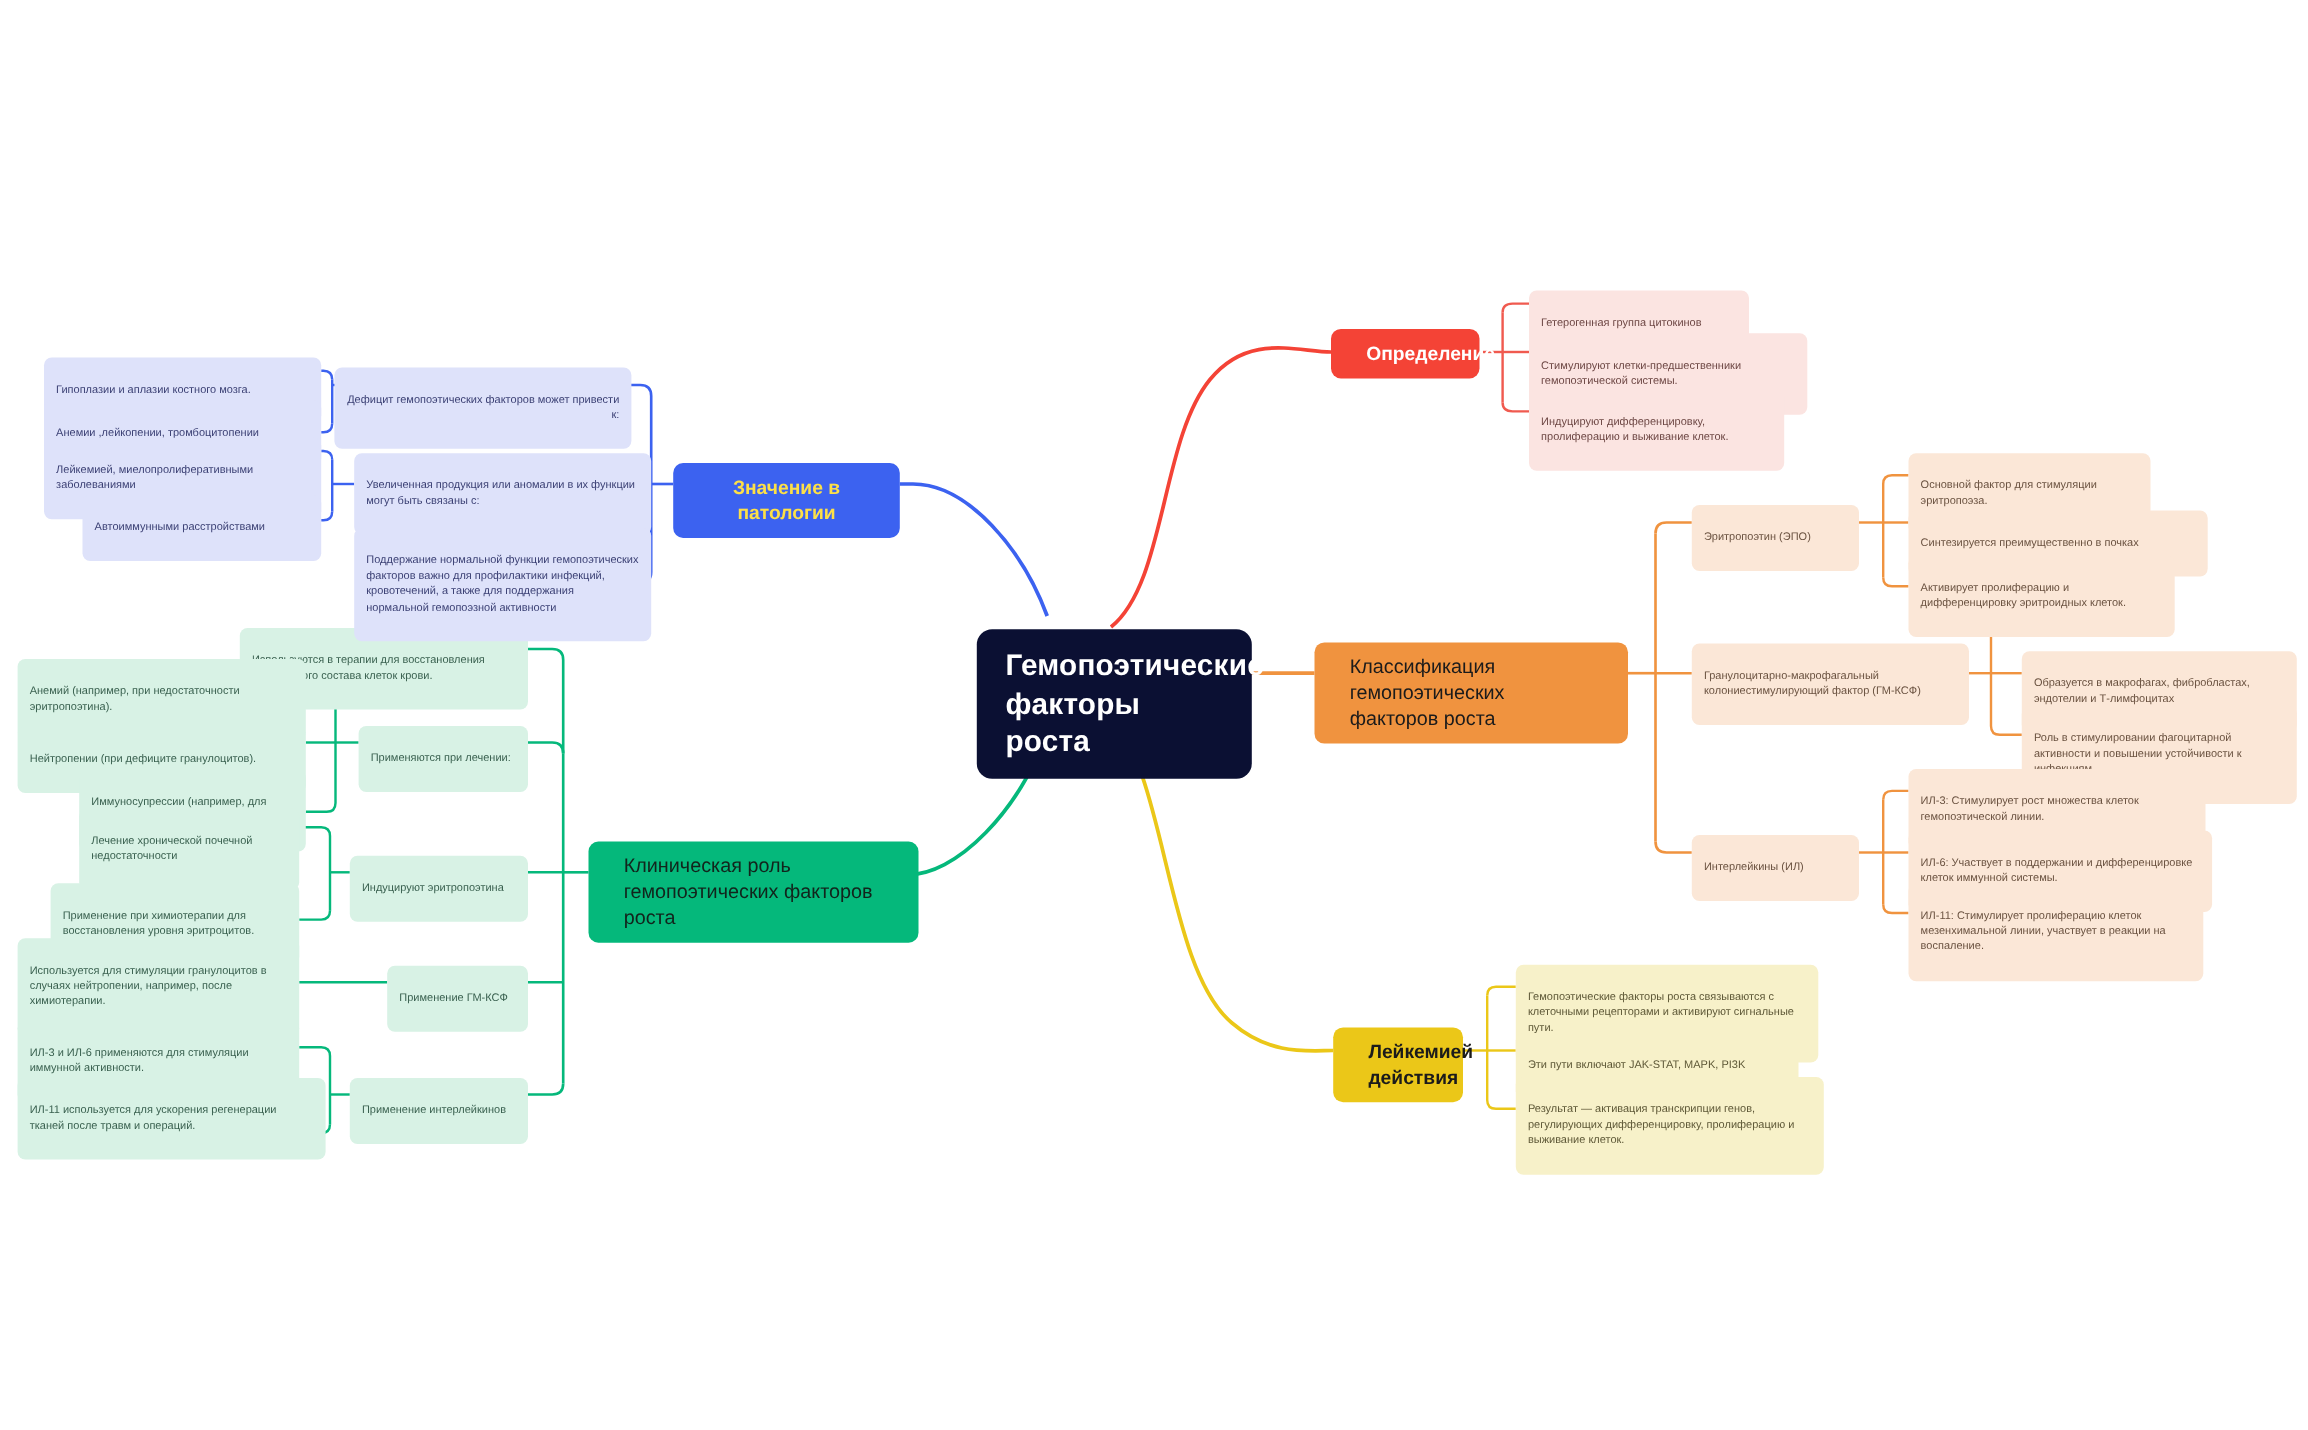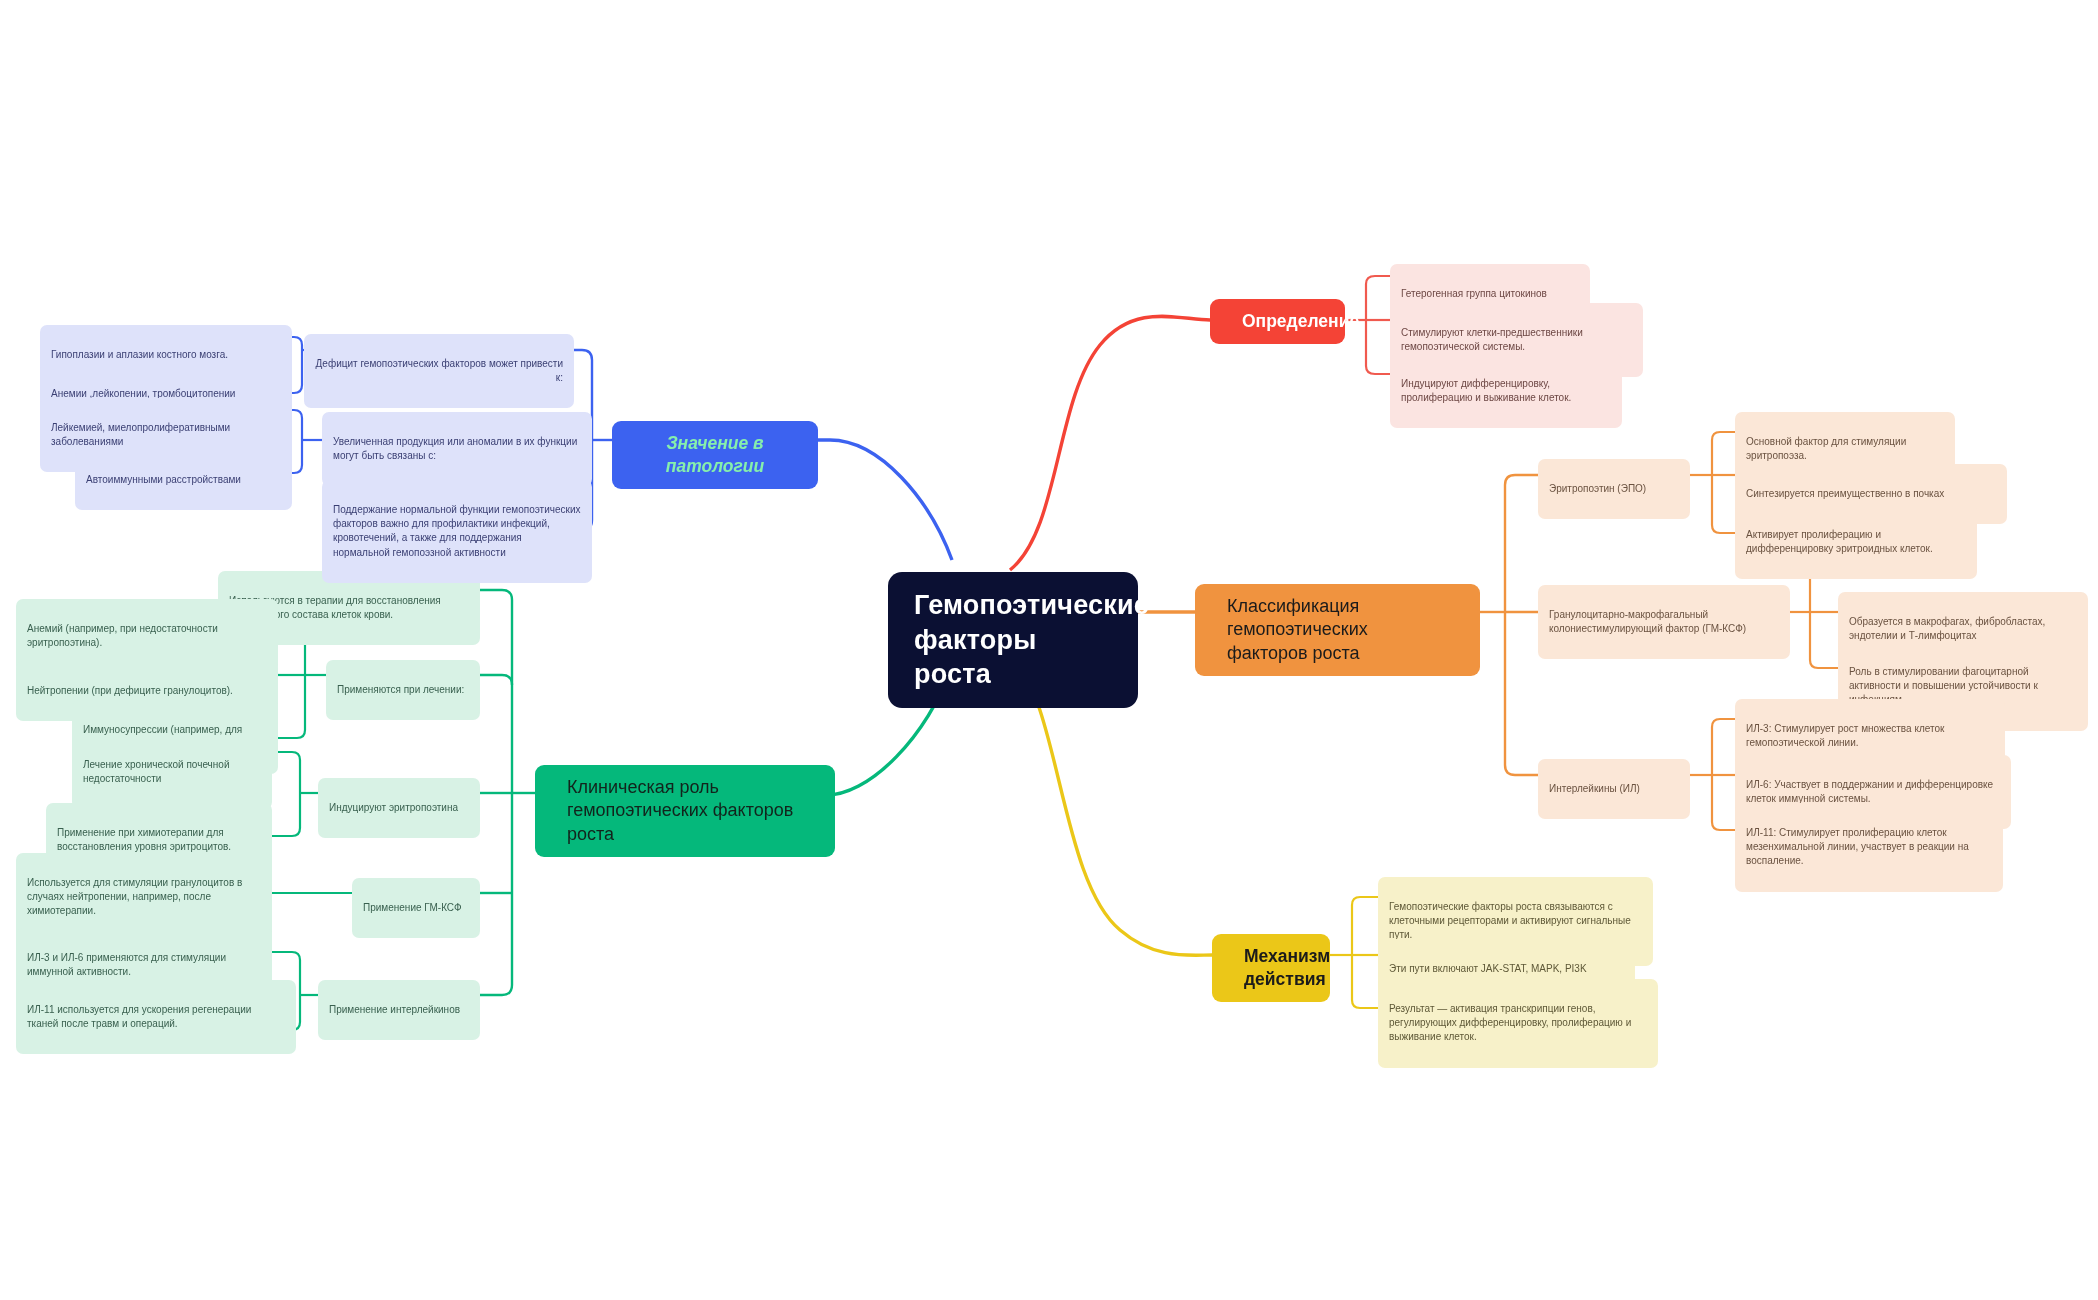--- a/index.html
+++ b/index.html
@@ -15,21 +15,21 @@
     font-size:27px;font-weight:bold;line-height:1.28;
     padding:16px 26px;letter-spacing:.2px;
   }
 
   
   .b1{border-radius:9px;font-size:17.5px;line-height:1.3;padding:11px 32px;font-weight:bold;}
   .b1.red{background:#f44336;color:#ffffff;}
   .b1.orange{background:#f0933f;color:#1b1b1b;font-weight:normal;font-size:18px;}
   .b1.yellow{background:#ebc718;color:#1b1b1b;}
   .b1.green{background:#05b87b;color:#12241c;font-weight:normal;font-size:18px;}
-  .b1.blue{background:#3c62f0;color:#86efac;font-style:italic;}
+  .b1.blue{background:#3c62f0;color:#fde047;}
 
   
   .chip{border-radius:7px;font-size:10px;line-height:1.42;padding:23px 11px;}
   .chip.redl{background:#fbe4e1;color:#6d4744;}
   .chip.orange{background:#fbe7d7;color:#6a5240;}
   .chip.yellow{background:#f7f1c9;color:#5e5837;}
   .chip.green{background:#d8f2e5;color:#39604f;}
   .chip.blue{background:#dee2fa;color:#3a3f73;}
 </style>
 </head>
@@ -176,21 +176,21 @@
     <span>ИЛ-3: Стимулирует рост множества клеток гемопоэтической линии.</span>
   </div>
   <div class="node chip orange" style="left:1735px;top:755px;width:276px;">
     <span>ИЛ-6: Участвует в поддержании и дифференцировке клеток иммунной системы.</span>
   </div>
   <div class="node chip orange" style="left:1735px;top:803px;width:268px;">
     <span>ИЛ-11: Стимулирует пролиферацию клеток мезенхимальной линии, участвует в реакции на воспаление.</span>
   </div>
 
   <div class="node b1 yellow" style="left:1212px;top:934px;width:118px;justify-content:center;">
-    <span style="text-align:center;">Механизм действия</span>
+    <span style="text-align:center;">Лейкемией действия</span>
   </div>
   <div class="node chip yellow" style="left:1378px;top:877px;width:275px;">
     <span>Гемопоэтические факторы роста связываются с клеточными рецепторами и активируют сигнальные пути.</span>
   </div>
   <div class="node chip yellow" style="left:1378px;top:939px;width:257px;">
     <span>Эти пути включают JAK-STAT, MAPK, PI3K</span>
   </div>
   <div class="node chip yellow" style="left:1378px;top:979px;width:280px;">
     <span>Результат — активация транскрипции генов, регулирующих дифференцировку, пролиферацию и выживание клеток.</span>
   </div>

